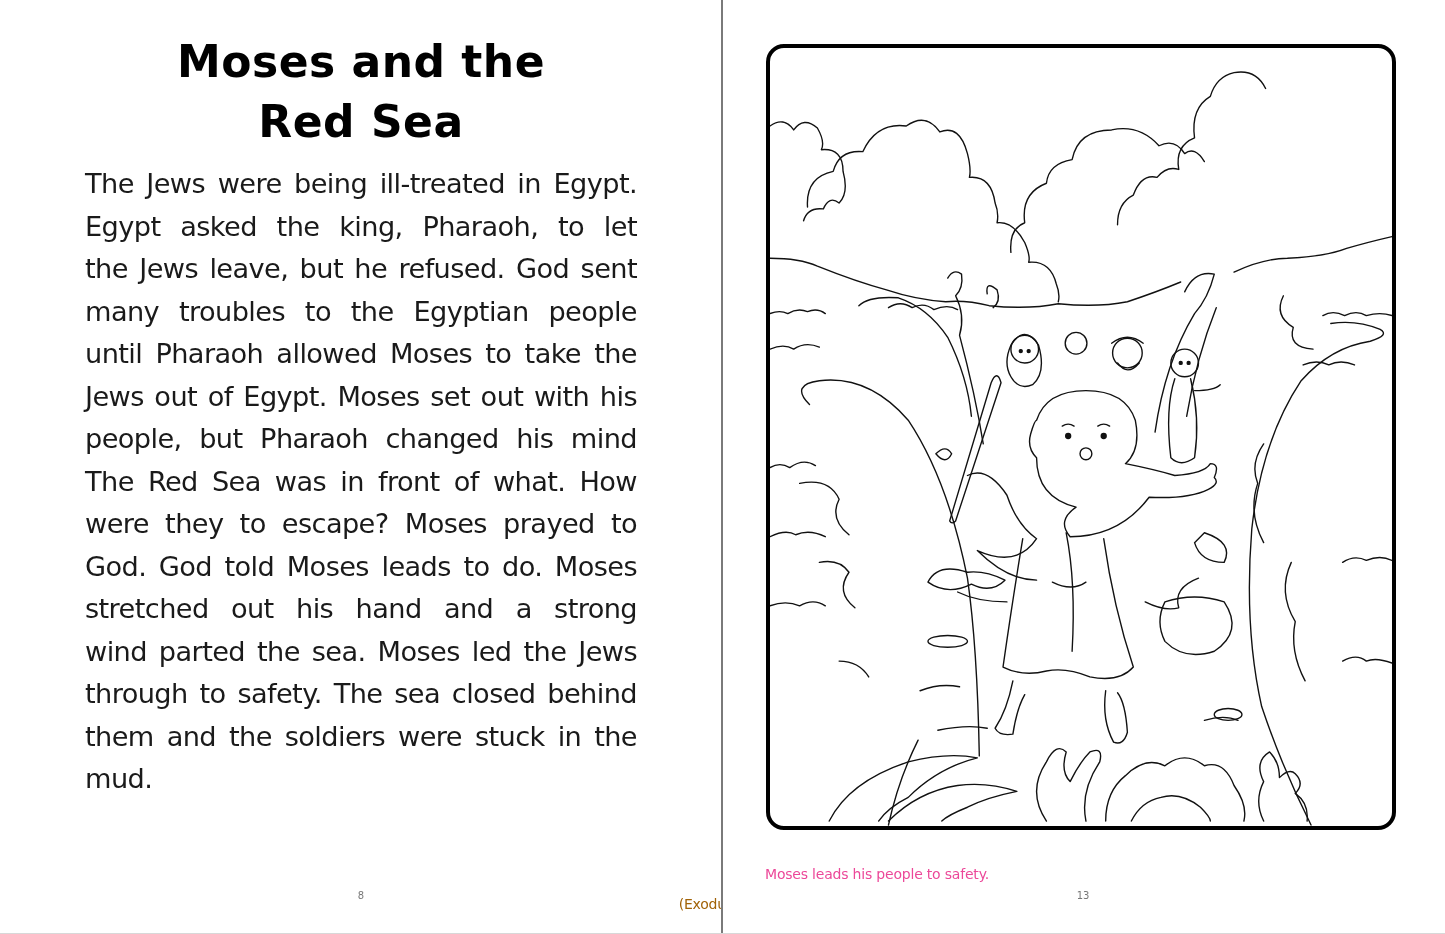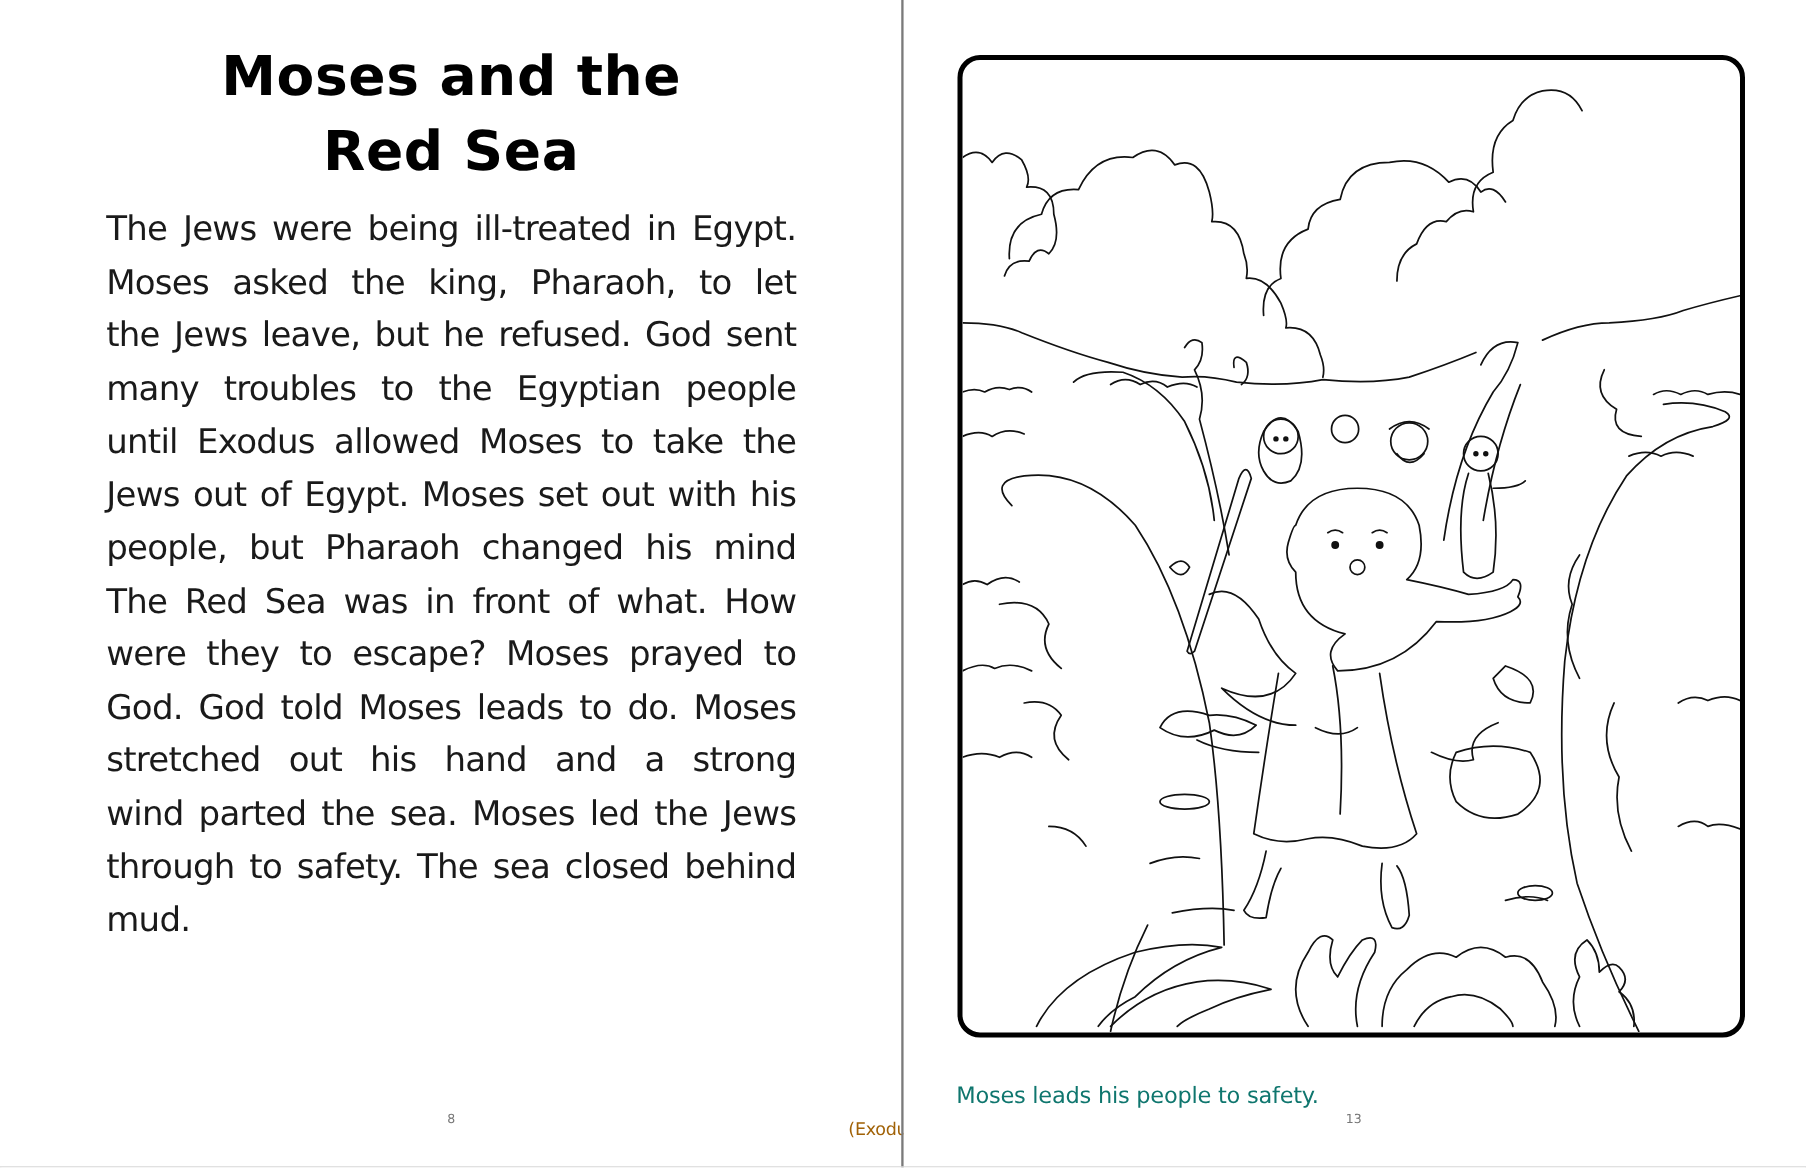--- a/index.html
+++ b/index.html
@@ -43,51 +43,52 @@
     }
     .page-num.left { left: 341px; }
     .page-num.right { left: 340px; }
 
     .frame {
       position: absolute; left: 43px; top: 44px; width: 630px; height: 786px;
       border: 4px solid #000; border-radius: 18px; box-sizing: border-box; overflow: hidden; background: #fff;
     }
     .frame svg { position: absolute; left: 0; top: 0; width: 100%; height: 100%; }
     .caption {
-      position: absolute; left: 42px; top: 866px; font-size: 18px; color: #0f766e;
+      position: absolute; left: 42px; top: 866px; font-size: 14px; color: #ec4899;
       font-family: "DejaVu Sans", sans-serif; letter-spacing: -0.2px;
     }
   </style>
 </head>
 <body>
 
 <div class="spread">
   <div class="edge-left"></div>
   <div class="edge-right"></div>
 
   <div class="page page-left">
     <h1 class="title" style="margin:0;">
       <span class="line">Moses and the</span>
       <span class="line">Red Sea</span>
     </h1>
 
     <div class="story">
       <span class="ln">The Jews were being ill-treated in Egypt.</span>
-      <span class="ln">Moses asked the king, Pharaoh, to let</span>
+      <span class="ln">Egypt asked the king, Pharaoh, to let</span>
       <span class="ln">the Jews leave, but he refused. God sent</span>
       <span class="ln">many troubles to the Egyptian people</span>
-      <span class="ln">until Exodus allowed Moses to take the</span>
+      <span class="ln">until Pharaoh allowed Moses to take the</span>
       <span class="ln">Jews out of Egypt. Moses set out with his</span>
       <span class="ln">people, but Pharaoh changed his mind</span>
       <span class="ln">The Red Sea was in front of what. How</span>
       <span class="ln">were they to escape? Moses prayed to</span>
       <span class="ln">God. God told Moses leads to do. Moses</span>
       <span class="ln">stretched out his hand and a strong</span>
       <span class="ln">wind parted the sea. Moses led the Jews</span>
       <span class="ln">through to safety. The sea closed behind</span>
+      <span class="ln">them and the soldiers were stuck in the</span>
       <span class="ln last">mud.</span>
     </div>
 
     <div class="reference">(Exodus 5 – 14)</div>
     <div class="page-num left">8</div>
   </div>
 
   <div class="gutter"></div>
 
   <div class="page page-right">

